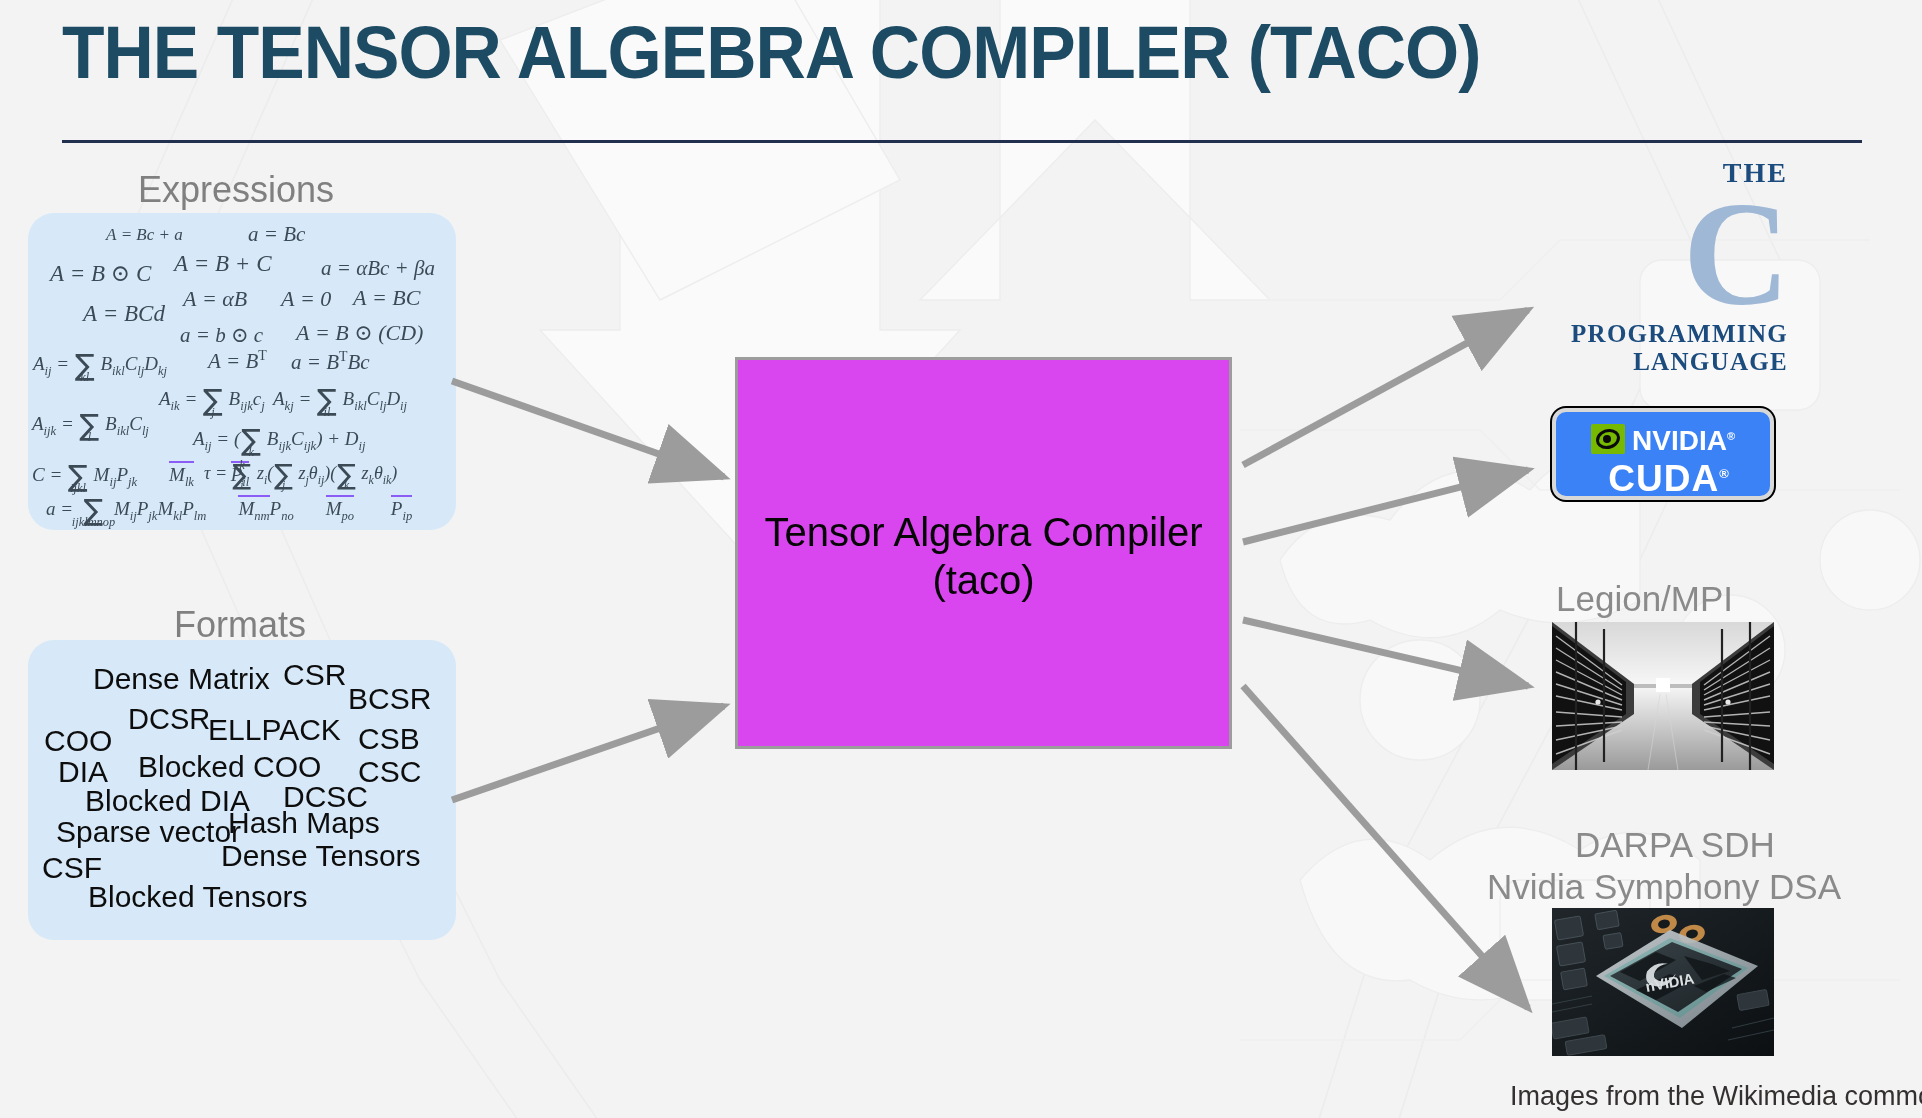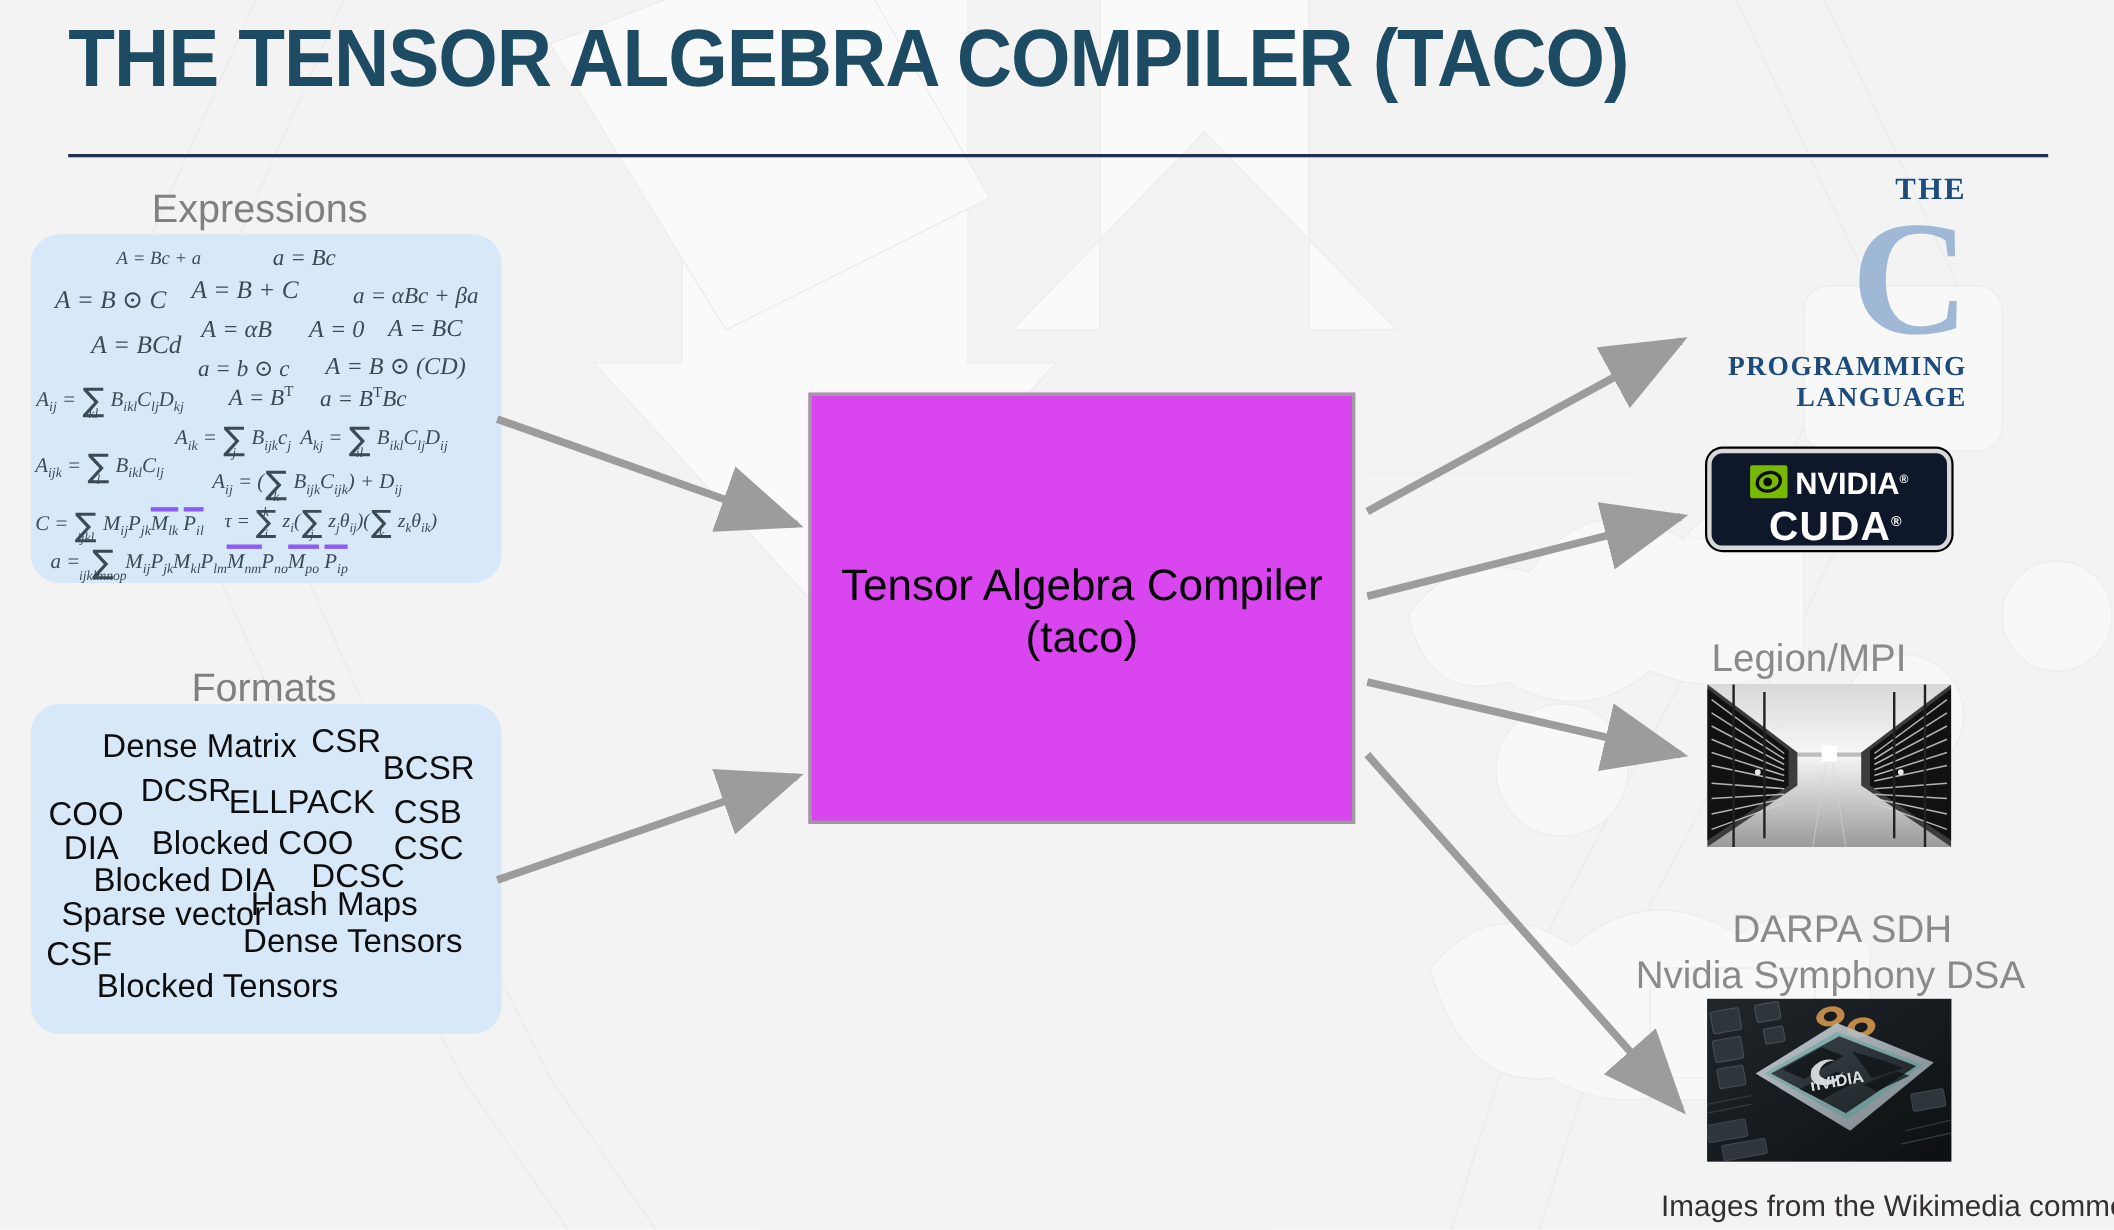--- a/index.html
+++ b/index.html
@@ -113,23 +113,24 @@
   }
   sub {
     font-size: 0.66em;
     line-height: 0;
   }
   sup {
     font-size: 0.66em;
     line-height: 0;
   }
   .ovl {
-    border-top: 4px solid #8b5cf6;
+    border-top: 2px solid #8b5cf6;
     padding-top: 1px;
     display: inline-block;
+    margin-left: 32px;
   }
 
   
   #fmt-box {
     left: 28px;
     top: 640px;
     width: 428px;
     height: 300px;
   }
   .fmt {
@@ -198,21 +199,21 @@
     line-height: 28px;
   }
 
   
   #cuda {
     position: absolute;
     left: 1552px;
     top: 408px;
     width: 222px;
     height: 92px;
-    background: #0f172a;
+    background: #3b82f6;
     border: 4px solid #d8d8d8;
     border-radius: 14px;
     box-sizing: border-box;
     box-shadow: 0 0 0 2px #000;
   }
   #cuda-row {
     position: absolute;
     left: 0; right: 0;
     top: 9px;
     display: flex;

